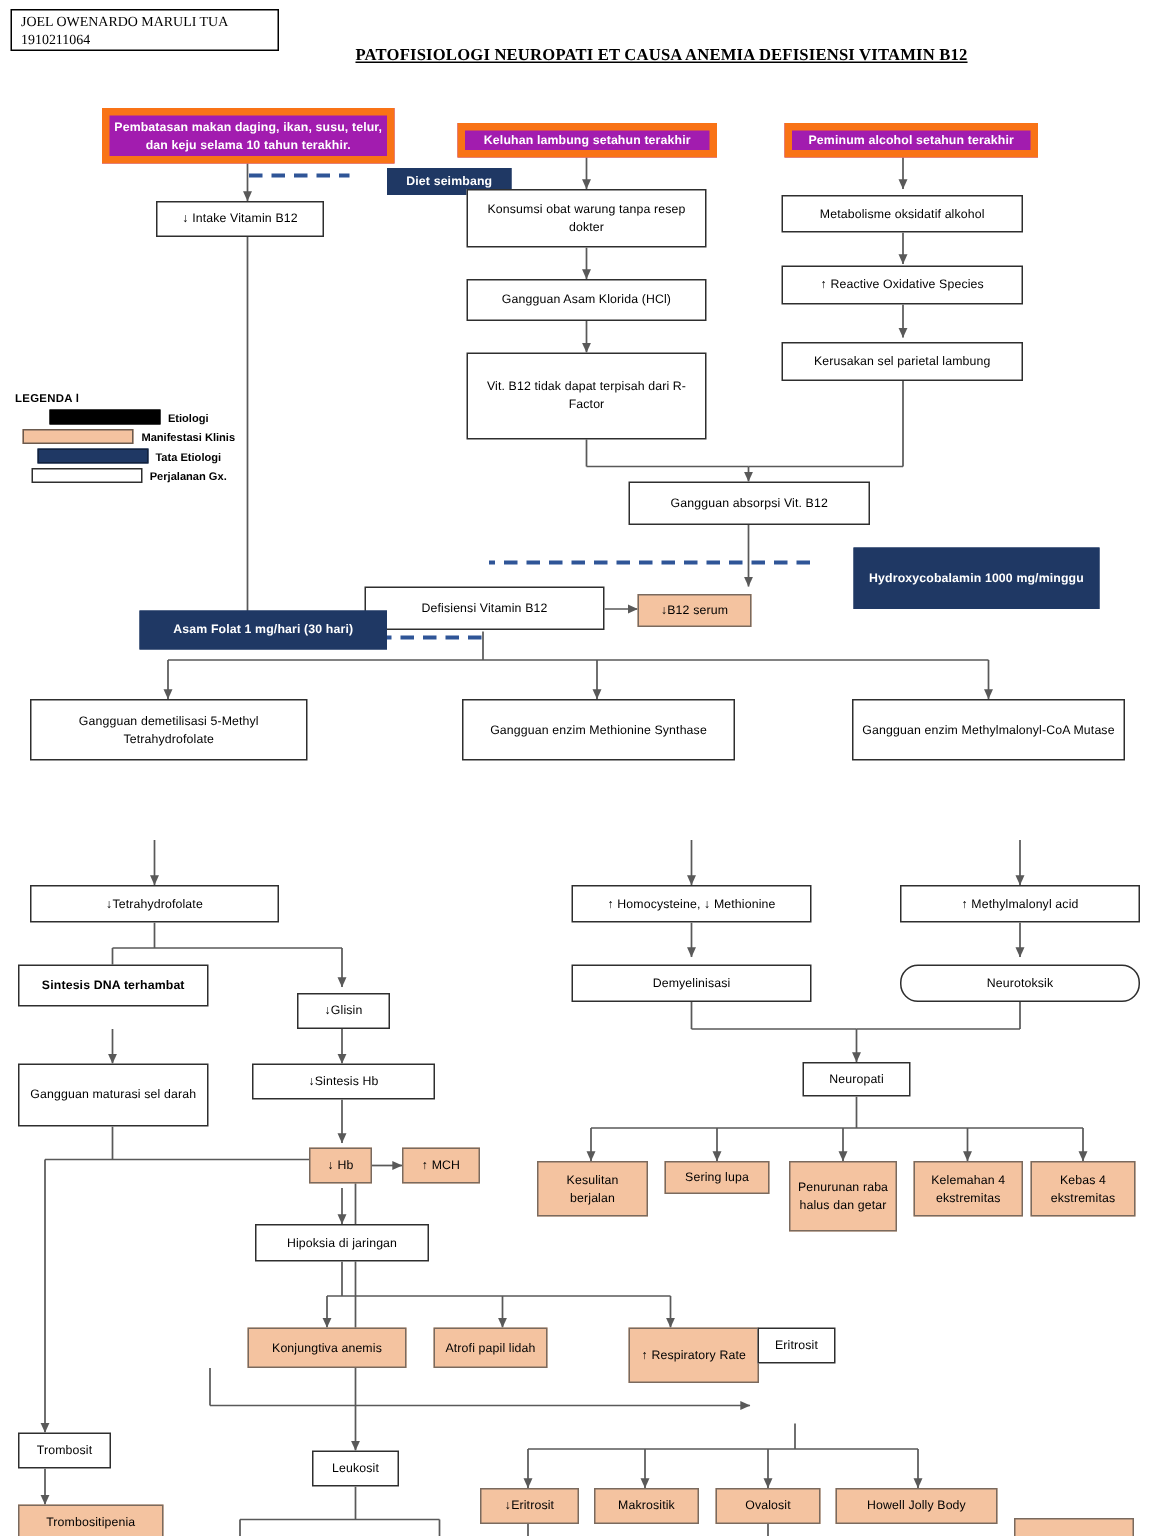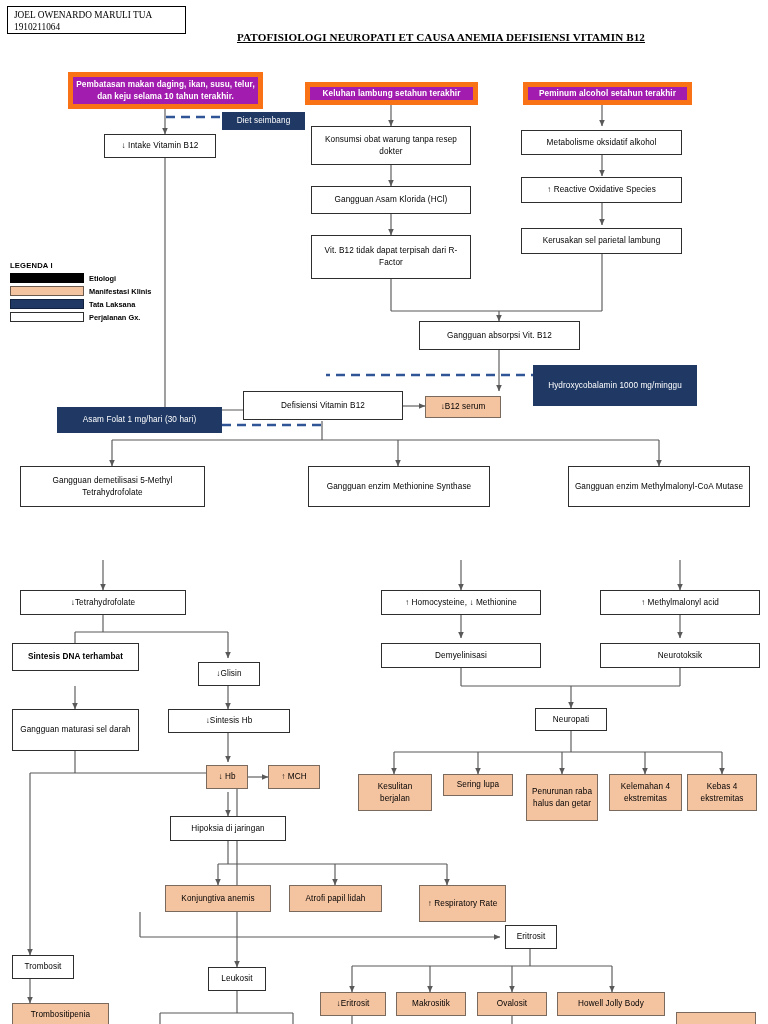--- a/index.html
+++ b/index.html
@@ -13,41 +13,41 @@
 
   
   .node{
     position:absolute;box-sizing:border-box;
     display:flex;align-items:center;justify-content:center;text-align:center;
     font-size:8.2px;line-height:1.45;letter-spacing:.1px;
     padding:2px 3px;
   }
   .n-white{background:#ffffff;border:1.1px solid #2e2e2e;color:#000;}
   .n-black{background:#a21caf;border:5px solid #f97316;color:#ffffff;font-weight:600;}
-  .n-navy {background:#1f3864;border:1px solid #1f3864;color:#ffffff;font-weight:400;}
+  .n-navy {background:#1f3864;border:1px solid #1f3864;color:#ffffff;font-weight:700;margin-left:36px;}
   .n-peach{background:#f4c3a0;border:1.1px solid #7a6a5e;color:#000;}
 
   
   #name-box{
     position:absolute;left:7px;top:6px;width:179px;height:28px;
     border:1.6px solid #000;background:#fff;box-sizing:border-box;
     padding:2px 5px 16px 6px;
     font-family:"Liberation Serif",serif;font-size:9.3px;line-height:1.32;color:#000;
   }
   #doc-title{
     position:absolute;left:196px;top:31px;width:490px;
     text-align:center;font-family:"Liberation Serif",serif;
     font-size:11.1px;font-weight:bold;color:#000;
     text-decoration:underline;letter-spacing:.12px;
   }
 
   
   #legend{position:absolute;left:10px;top:261px;width:152px;}
   #legend-title{font-size:7.6px;font-weight:bold;color:#000;margin-bottom:2.5px;letter-spacing:.2px;}
-  .lg-row{display:flex;align-items:center;height:11.5px;margin-bottom:1.5px;}
+  .lg-row{display:flex;align-items:center;height:11.5px;margin-bottom:1.5px;justify-content:center;}
   .lg-sw{width:74px;height:10px;box-sizing:border-box;}
   .sw-black{background:#000;border:1px solid #000;}
   .sw-peach{background:#f4c3a0;border:1px solid #6b5a4e;}
   .sw-navy {background:#1f3864;border:1px solid #11213d;}
   .sw-white{background:#fff;border:1.1px solid #2e2e2e;}
   .lg-lb{font-size:7.4px;color:#000;font-weight:bold;margin-left:5px;white-space:nowrap;}
 </style>
 </head>
 <body>
 
@@ -64,21 +64,21 @@
     <div class="lg-row">
       <span class="lg-sw sw-black"></span>
       <span class="lg-lb">Etiologi</span>
     </div>
     <div class="lg-row">
       <span class="lg-sw sw-peach"></span>
       <span class="lg-lb">Manifestasi Klinis</span>
     </div>
     <div class="lg-row">
       <span class="lg-sw sw-navy"></span>
-      <span class="lg-lb">Tata Laksana</span>
+      <span class="lg-lb">Tata Etiologi</span>
     </div>
     <div class="lg-row">
       <span class="lg-sw sw-white"></span>
       <span class="lg-lb">Perjalanan Gx.</span>
     </div>
   </div>
 
   <svg class="wires" viewBox="0 0 768 1024">
     <defs>
       <marker id="ar" markerWidth="7" markerHeight="7" refX="5.6" refY="3" orient="auto">
@@ -186,21 +186,21 @@
     </g>
   </svg>
 
   <div class="node n-black" style="left:68px;top:72px;width:195px;height:37px;">Pembatasan makan daging, ikan, susu, telur, dan keju selama 10 tahun terakhir.</div>
   <div class="node n-navy" style="left:222px;top:112px;width:83px;height:18px;">Diet seimbang</div>
   <div class="node n-white" style="left:104px;top:134px;width:112px;height:24px;">↓ Intake Vitamin B12</div>
 
   <div class="node n-black" style="left:305px;top:82px;width:173px;height:23px;">Keluhan lambung setahun terakhir</div>
   <div class="node n-white" style="left:311px;top:126px;width:160px;height:39px;">Konsumsi obat warung tanpa resep dokter</div>
   <div class="node n-white" style="left:311px;top:186px;width:160px;height:28px;">Gangguan Asam Klorida (HCl)</div>
-  <div class="node n-white" style="left:311px;top:235px;width:160px;height:44px;">Vit. B12 tidak dapat terpisah dari R-Factor</div>
+  <div class="node n-white" style="left:311px;top:235px;width:160px;height:58px;">Vit. B12 tidak dapat terpisah dari R-Factor</div>
 
   <div class="node n-black" style="left:523px;top:82px;width:169px;height:23px;">Peminum alcohol setahun terakhir</div>
   <div class="node n-white" style="left:521px;top:130px;width:161px;height:25px;">Metabolisme oksidatif alkohol</div>
   <div class="node n-white" style="left:521px;top:177px;width:161px;height:26px;">↑ Reactive Oxidative Species</div>
   <div class="node n-white" style="left:521px;top:228px;width:161px;height:26px;">Kerusakan sel parietal lambung</div>
 
   <div class="node n-white" style="left:419px;top:321px;width:161px;height:29px;">Gangguan absorpsi Vit. B12</div>
 
   <div class="node n-navy" style="left:533px;top:365px;width:164px;height:41px;">Hydroxycobalamin 1000 mg/minggu</div>
   <div class="node n-white" style="left:243px;top:391px;width:160px;height:29px;">Defisiensi Vitamin B12</div>
@@ -211,42 +211,42 @@
   <div class="node n-white" style="left:308px;top:466px;width:182px;height:41px;">Gangguan enzim Methionine Synthase</div>
   <div class="node n-white" style="left:568px;top:466px;width:182px;height:41px;">Gangguan enzim Methylmalonyl-CoA Mutase</div>
 
   <div class="node n-white" style="left:20px;top:590px;width:166px;height:25px;">↓Tetrahydrofolate</div>
   <div class="node n-white" style="left:381px;top:590px;width:160px;height:25px;">↑ Homocysteine, ↓ Methionine</div>
   <div class="node n-white" style="left:600px;top:590px;width:160px;height:25px;">↑ Methylmalonyl acid</div>
 
   <div class="node n-white" style="left:12px;top:643px;width:127px;height:28px;font-weight:bold;">Sintesis DNA terhambat</div>
   <div class="node n-white" style="left:198px;top:662px;width:62px;height:24px;">↓Glisin</div>
   <div class="node n-white" style="left:381px;top:643px;width:160px;height:25px;">Demyelinisasi</div>
-  <div class="node n-white" style="left:600px;top:643px;width:160px;height:25px;">Neurotoksik</div>
+  <div class="node n-white" style="left:600px;top:643px;width:160px;height:25px;border-radius:12px;">Neurotoksik</div>
 
   <div class="node n-white" style="left:12px;top:709px;width:127px;height:42px;">Gangguan maturasi sel darah</div>
   <div class="node n-white" style="left:168px;top:709px;width:122px;height:24px;">↓Sintesis Hb</div>
   <div class="node n-white" style="left:535px;top:708px;width:72px;height:23px;">Neuropati</div>
 
   <div class="node n-peach" style="left:206px;top:765px;width:42px;height:24px;">↓ Hb</div>
   <div class="node n-peach" style="left:268px;top:765px;width:52px;height:24px;">↑ MCH</div>
 
   <div class="node n-peach" style="left:358px;top:774px;width:74px;height:37px;">Kesulitan berjalan</div>
   <div class="node n-peach" style="left:443px;top:774px;width:70px;height:22px;">Sering lupa</div>
   <div class="node n-peach" style="left:526px;top:774px;width:72px;height:47px;">Penurunan raba halus dan getar</div>
   <div class="node n-peach" style="left:609px;top:774px;width:73px;height:37px;">Kelemahan 4 ekstremitas</div>
   <div class="node n-peach" style="left:687px;top:774px;width:70px;height:37px;">Kebas 4 ekstremitas</div>
 
   <div class="node n-white" style="left:170px;top:816px;width:116px;height:25px;">Hipoksia di jaringan</div>
 
   <div class="node n-peach" style="left:165px;top:885px;width:106px;height:27px;">Konjungtiva anemis</div>
-  <div class="node n-peach" style="left:289px;top:885px;width:93px;height:27px;">Atrofi papil lidah</div>
+  <div class="node n-peach" style="left:289px;top:885px;width:76px;height:27px;">Atrofi papil lidah</div>
   <div class="node n-peach" style="left:404px;top:885px;width:87px;height:37px;margin-left:15px;">↑ Respiratory Rate</div>
 
-  <div class="node n-white" style="left:505px;top:925px;width:52px;height:24px;">Eritrosit</div>
+  <div class="node n-white" style="left:505px;top:885px;width:52px;height:24px;">Eritrosit</div>
   <div class="node n-white" style="left:12px;top:955px;width:62px;height:24px;">Trombosit</div>
   <div class="node n-white" style="left:208px;top:967px;width:58px;height:24px;">Leukosit</div>
 
   <div class="node n-peach" style="left:320px;top:992px;width:66px;height:24px;text-align:center;">↓Eritrosit</div>
   <div class="node n-peach" style="left:396px;top:992px;width:70px;height:24px;">Makrositik</div>
   <div class="node n-peach" style="left:477px;top:992px;width:70px;height:24px;">Ovalosit</div>
   <div class="node n-peach" style="left:557px;top:992px;width:108px;height:24px;">Howell Jolly Body</div>
   <div class="node n-peach" style="left:676px;top:1012px;width:80px;height:24px;"></div>
   <div class="node n-peach" style="left:12px;top:1003px;width:97px;height:24px;">Trombositipenia</div>
 

